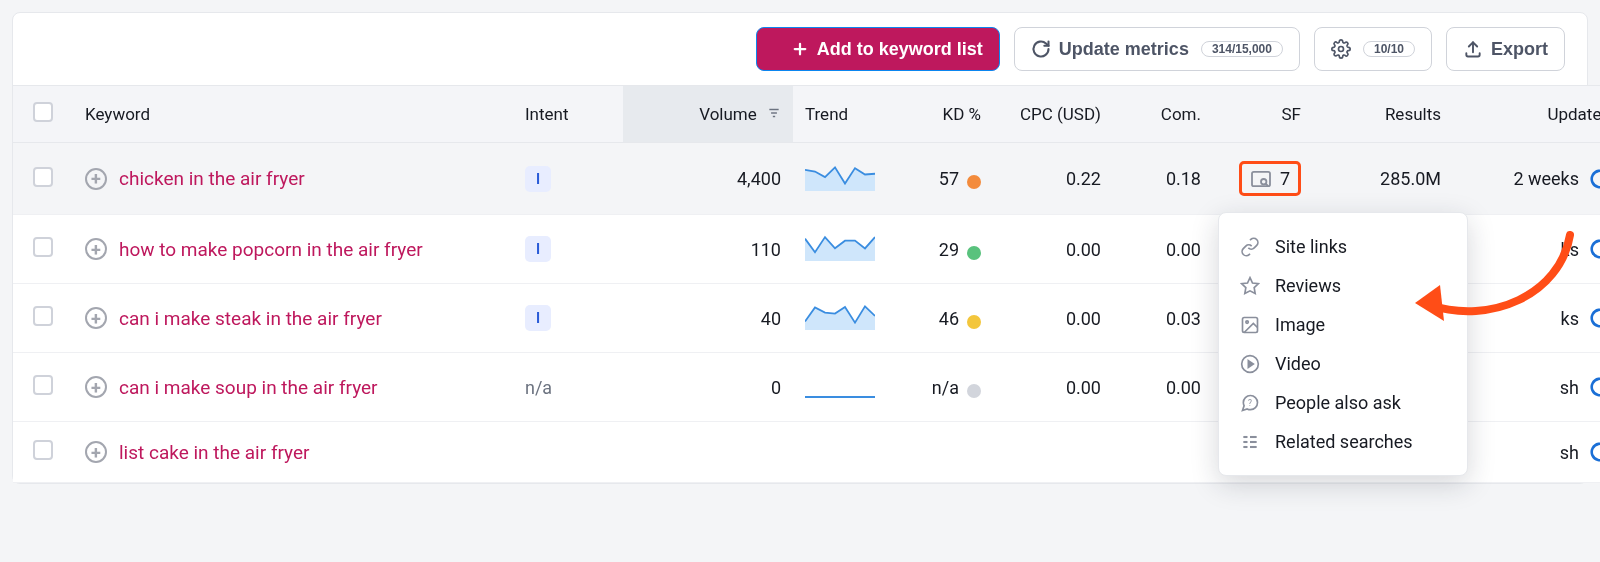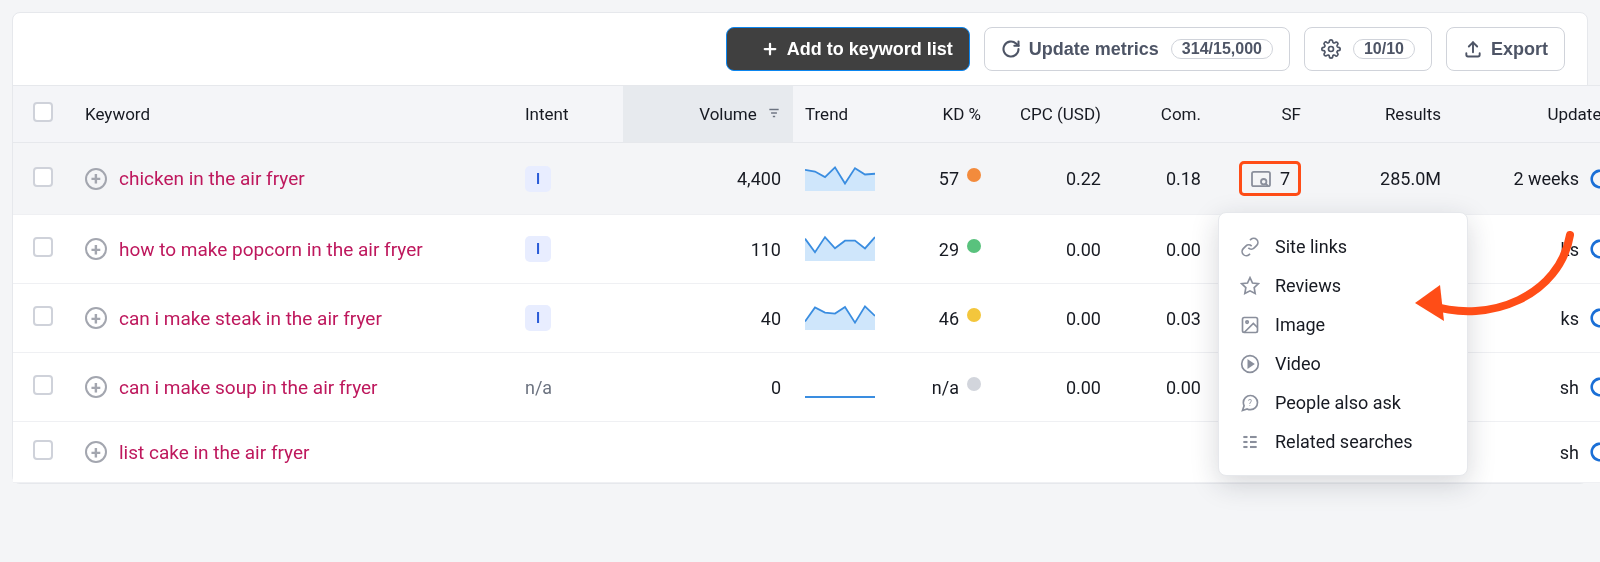--- a/index.html
+++ b/index.html
@@ -40,31 +40,31 @@
     border-radius: 8px;
     font-size: 18px;
     font-weight: 600;
     cursor: pointer;
     border: 1px solid #d0d3da;
     background: #fff;
     color: #4e5566;
     white-space: nowrap;
   }
   .btn-primary {
-    background: #404040;
+    background: #be185d;
     border-color: #0b86f0;
     color: #fff;
     padding-left: 34px;
   }
   .badge-count {
     background: #fff;
     border: 1px solid #d0d3da;
     border-radius: 14px;
     padding: 0 10px;
-    font-size: 16px;
+    font-size: 12px;
     color: #4e5566;
     font-weight: 600;
   }
   .btn .badge-count { margin-left: 4px; }
   .icon { display: inline-flex; align-items: center; justify-content: center; }
   .table {
     width: 100%;
     border-collapse: collapse;
     table-layout: fixed;
   }
@@ -110,21 +110,21 @@
   }
   .keyword-link { color:#be185d; text-decoration:none; font-size:19px;}
   .intent-badge {
     display:inline-flex;align-items:center;justify-content:center;
     width:26px;height:26px;border-radius:5px;background:#e8edff;color:#2a5bd7;font-weight:700;font-size:14px;
   }
   .na { color:#6c7380; }
   .trend-spark {
     display:inline-block;width:70px;height:28px;
   }
-  .kd-cell { display:inline-flex; align-items:flex-start; gap:8px; justify-content:flex-end;}
+  .kd-cell { display:inline-flex; align-items:flex-end; gap:8px; justify-content:flex-end;}
   .kd-dot { width:14px;height:14px;border-radius:50%; }
   .kd-orange{background:#f38b3c;}
   .kd-green{background:#59c27d;}
   .kd-yellow{background:#f3c63c;}
   .kd-gray{background:#d2d5dc;}
   .sf-cell { display:inline-flex; align-items:center; gap:6px; justify-content:flex-end;}
   .sf-icon { color:#8a8f9c; }
   .sf-highlight {
     border:3px solid #ff4d17;border-radius:5px;padding:4px 8px;
     display:inline-flex;align-items:center;gap:8px;

